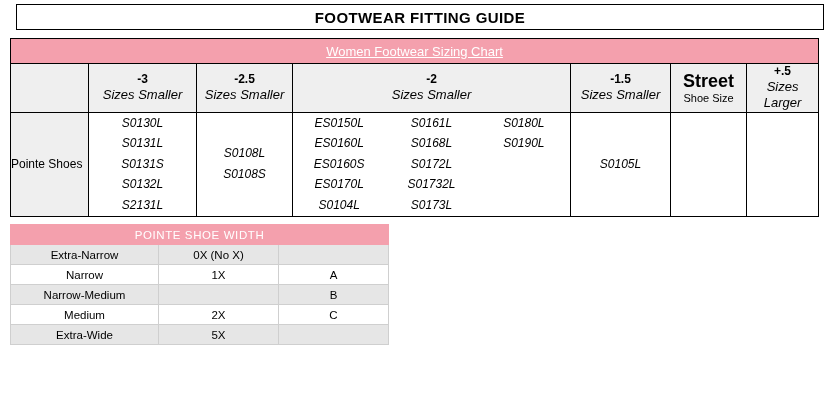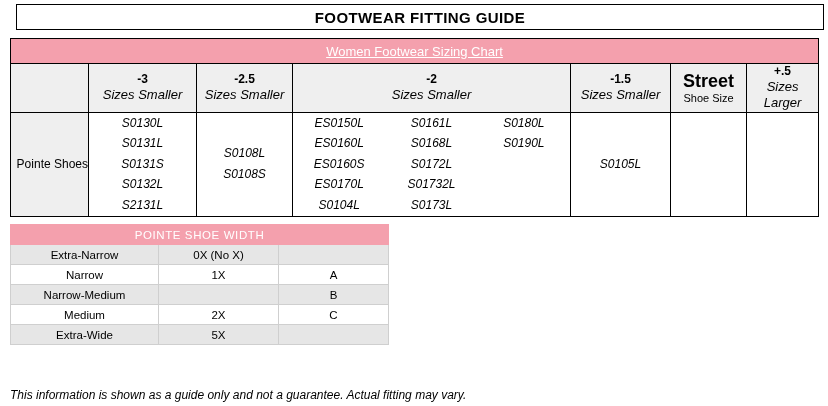--- a/index.html
+++ b/index.html
@@ -90,21 +90,21 @@
     font-weight: bold;
     font-size: 18px;
     display: block;
   }
   .hdr-sub-plain {
     font-size: 11px;
     display: block;
   }
   .rowlabel-cell {
     background: #efefef;
-    text-align: right;
+    text-align: left;
     font-size: 12px;
     width: 78px;
     line-height: 1.35;
   }
   .codes-cell {
     background: #ffffff;
     padding: 4px 0 6px 0;
     vertical-align: top;
   }
   .codes-col-group {
@@ -315,15 +315,14 @@
         </tr>
         <tr class="wrow-grey">
           <td>Extra-Wide</td>
           <td>5X</td>
           <td></td>
         </tr>
       </tbody>
     </table>
   </div>
 
-  <div class="footnote">This information is shown as a guide only and not a guarantee. Actual fitting may vary.</div>
 
 </div>
 
 </body></html>

